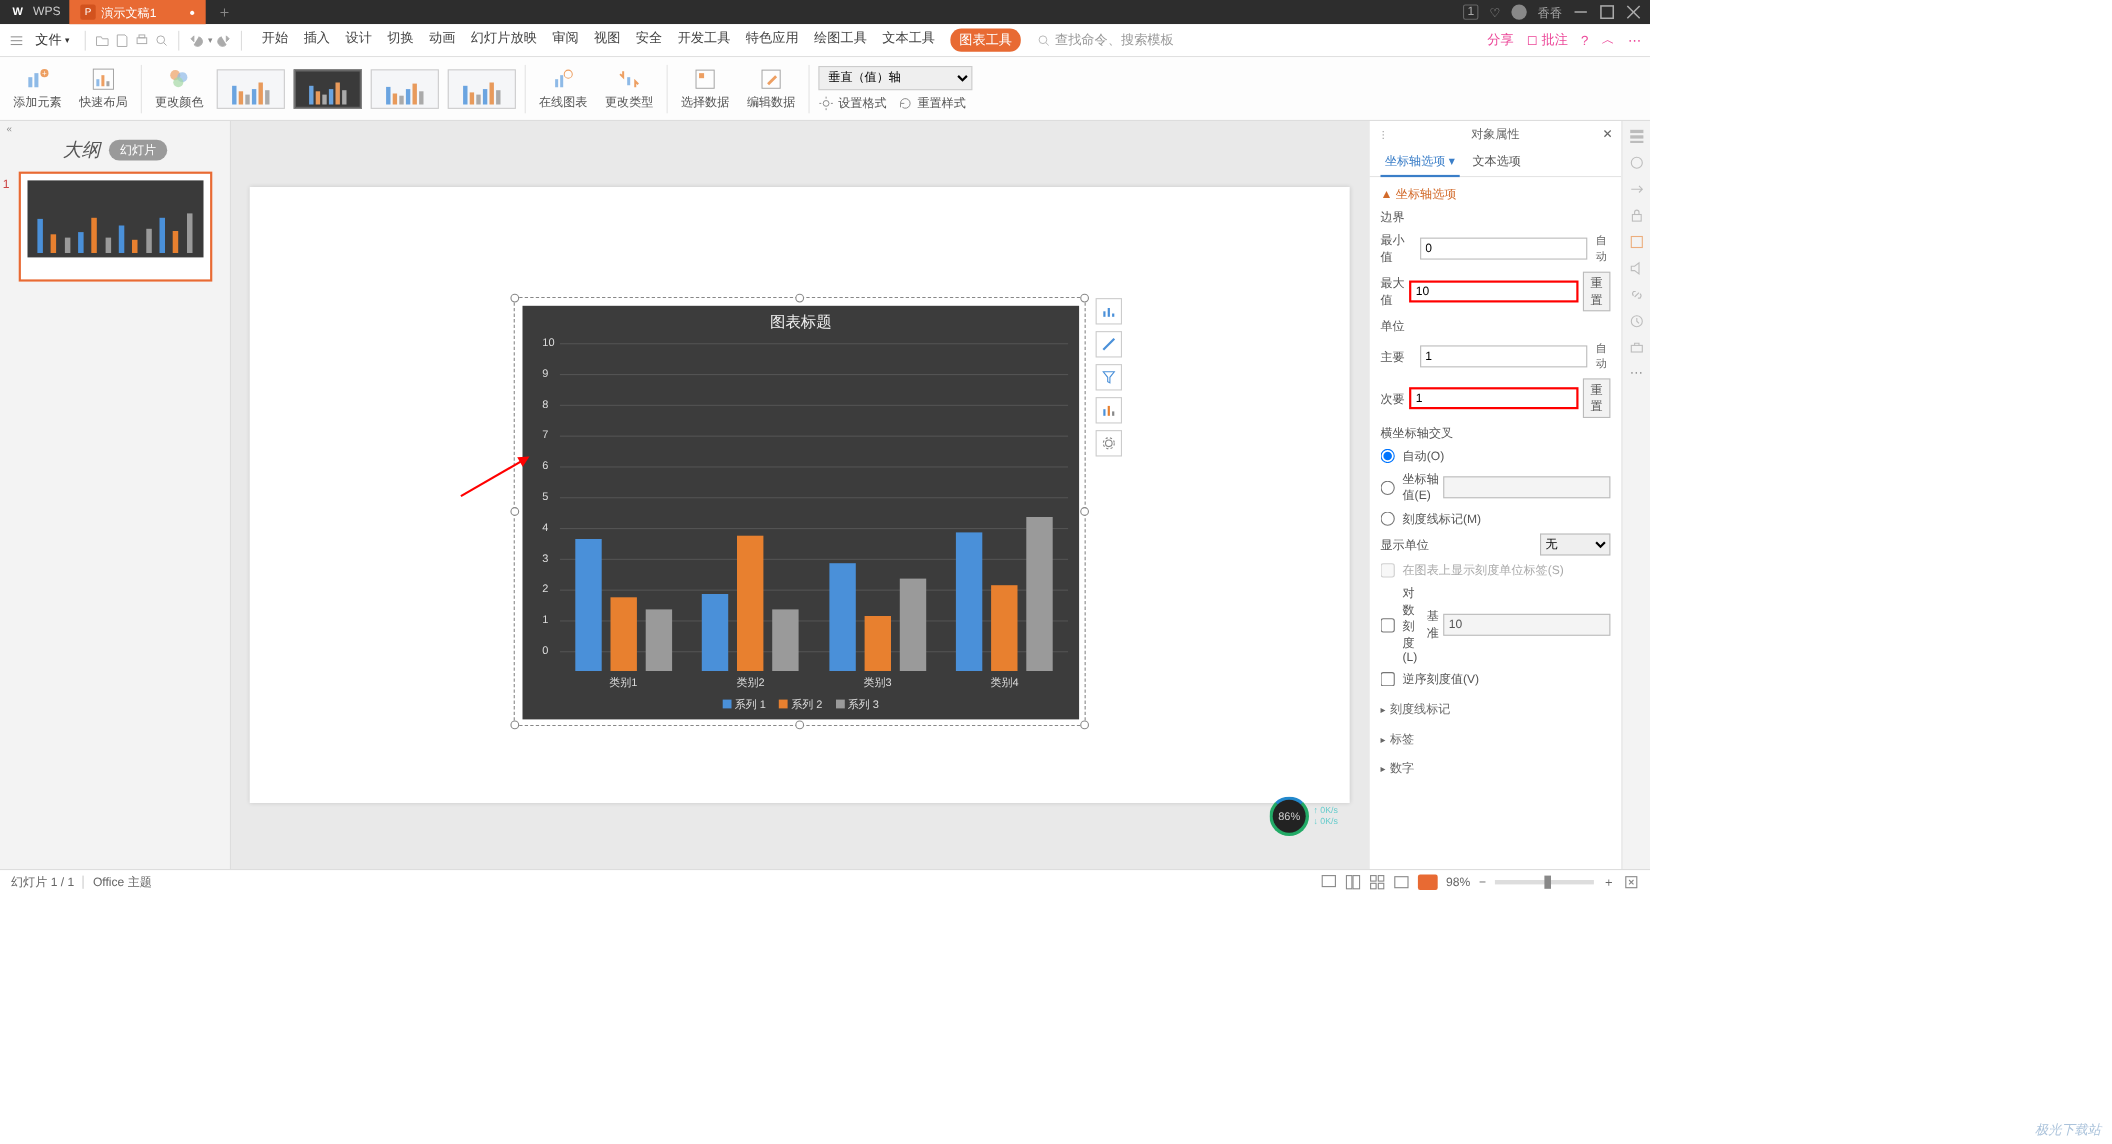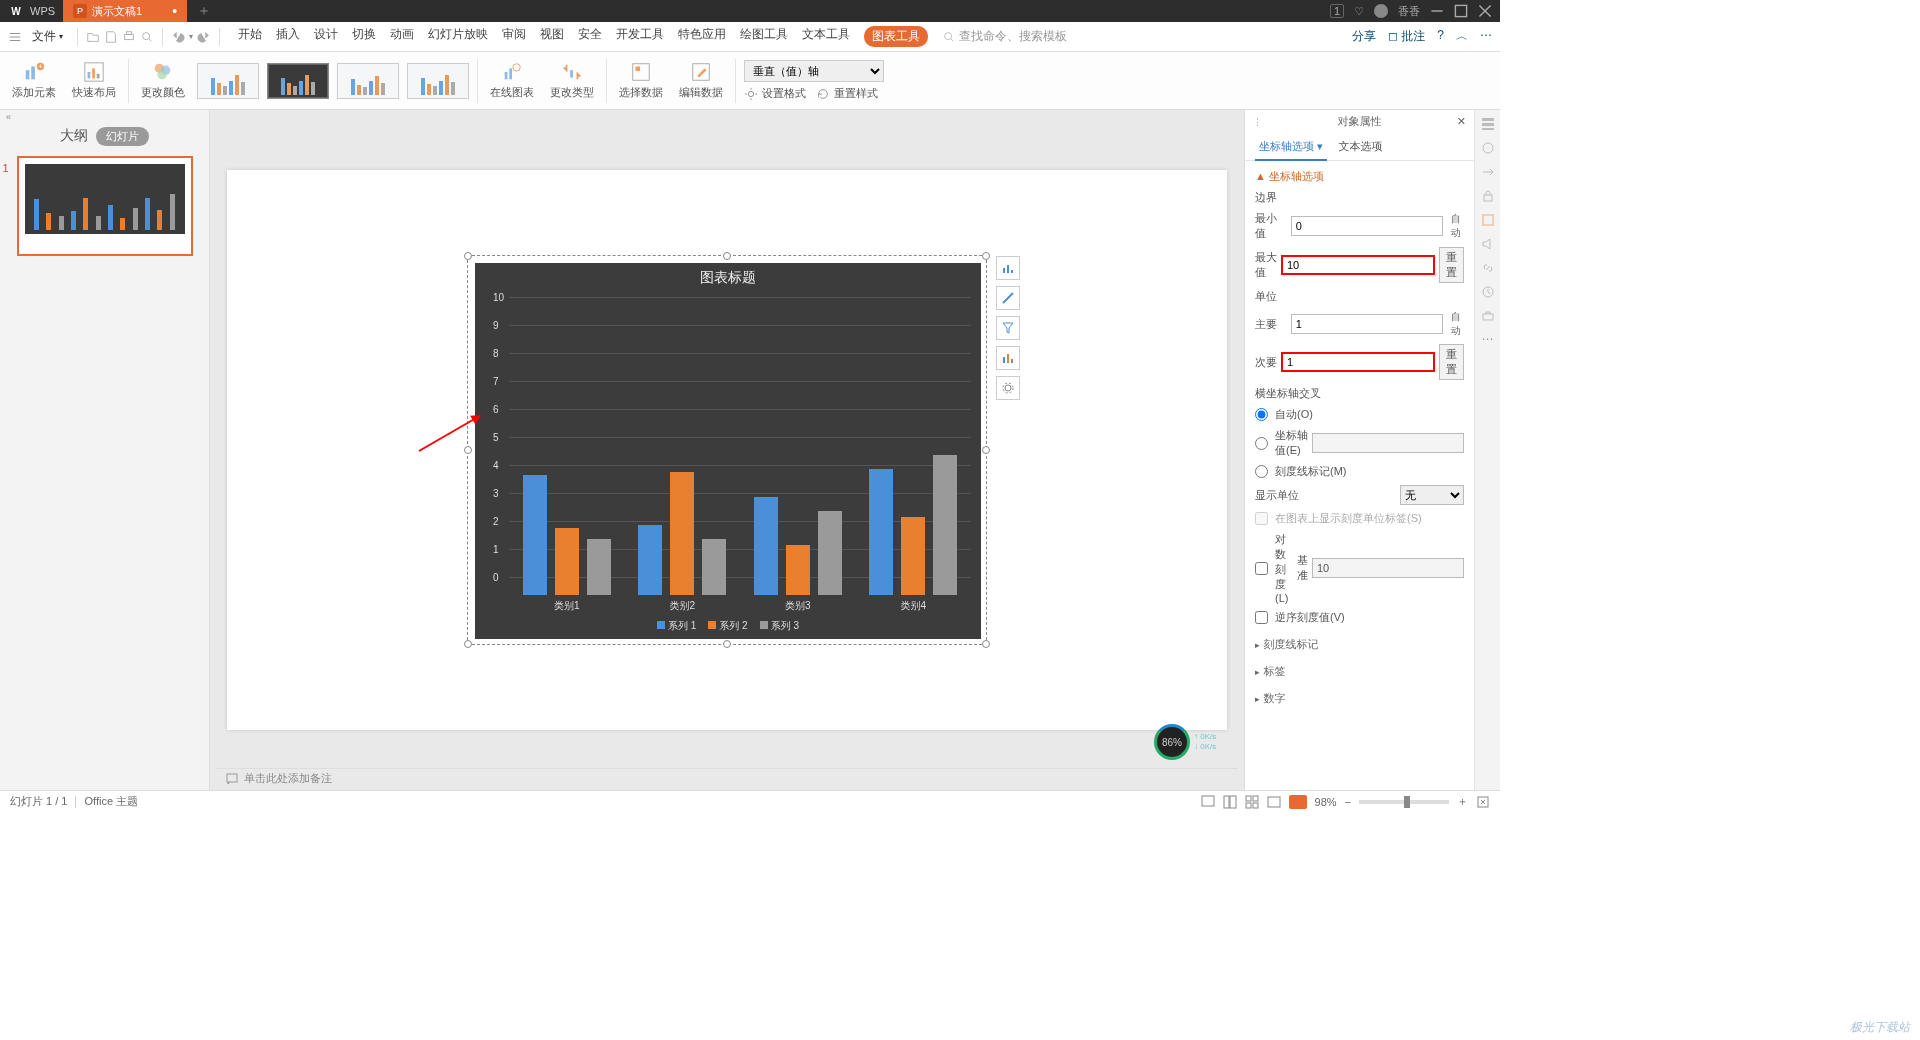--- a/index.html
+++ b/index.html
@@ -20,52 +20,52 @@
 
 
 .menubar { height:30px; border-bottom:1px solid #ddd; display:flex; align-items:center; padding:0 8px; gap:4px; background:#fff; }
 .menubar .file-btn { display:flex; align-items:center; gap:3px; padding:0 6px; }
 .qa-icon { width:14px; height:14px; opacity:.7; }
 .menubar .sep { width:1px; height:18px; background:#ddd; margin:0 4px; }
 .tabs { display:flex; gap:14px; margin-left:10px; font-size:12px; color:#444; }
 .tabs .tab { cursor:pointer; }
 .tabs .tab.active { color:#fff; background:#e86a33; padding:2px 8px; border-radius:10px; }
 .tabs .searchwrap { display:flex; align-items:center; color:#999; gap:3px; }
-.menubar .right { margin-left:auto; display:flex; gap:12px; color:#0c4a6e; }
+.menubar .right { margin-left:auto; display:flex; gap:12px; align-items:center; color:#ec4899; }
 
 
 .ribbon { height:58px; border-bottom:1px solid #ddd; display:flex; align-items:center; padding:0 8px; gap:8px; background:#fdfdfd; }
 .rb-group { display:flex; flex-direction:column; align-items:center; justify-content:center; font-size:11px; color:#555; gap:2px; padding:0 4px; }
 .rb-icon { width:22px; height:22px; opacity:.75; }
 .rb-sep { width:1px; height:44px; background:#e4e4e4; }
 .style-thumb { width:62px; height:36px; border:1px solid #ccc; background:#f5f6f8; display:flex; align-items:flex-end; justify-content:center; gap:2px; padding:3px; }
 .style-thumb.dark { background:#3a3a3a; border:1px solid #888; box-shadow:inset 0 0 0 1px #666; }
 .style-thumb span { width:4px; background:#6aa4e0; }
 .style-thumb span.o { background:#e89a5b; }
 .style-thumb span.g { background:#aaa; }
 .axis-select { width:140px; height:22px; border:1px solid #ccc; font-size:11px; padding:2px 4px; }
 .rb-mini { display:flex; align-items:center; gap:4px; font-size:11px; color:#555; }
 
 
 .main { display:flex; height:calc(100% - 22px - 30px - 58px - 22px); }
 
 
 .thumbpane { width:210px; background:#f3f3f3; border-right:1px solid #ddd; display:flex; flex-direction:column; }
 .thumb-tabs { height:28px; display:flex; align-items:center; justify-content:center; gap:8px; }
-.thumb-tabs .ot { font-size:14px; color:#555; }
+.thumb-tabs .ot { font-size:17px; color:#555;font-style:italic; }
 .thumb-tabs .pill { background:#9a9a9a; color:#fff; font-size:11px; padding:2px 10px; border-radius:10px; }
 .slide-thumb { margin:6px auto; border:2px solid #e86a33; width:176px; height:100px; background:#fff; padding:6px; position:relative; }
 .slide-num { position:absolute; left:-16px; top:4px; font-size:11px; color:#c44; }
 .mini-chart { width:100%; height:70px; background:#3a3a3a; display:flex; align-items:flex-end; justify-content:space-around; padding:4px 6px; position:relative; }
 .mini-chart .bar { width:5px; }
 
 
 .canvas-area { flex:1; background:#e9e9e9; display:flex; align-items:center; justify-content:center; position:relative; overflow:hidden; }
 .slide { width:1000px; height:560px; background:#fff; box-shadow:0 0 4px rgba(0,0,0,.15); display:flex; align-items:center; justify-content:center; position:relative; }
-.chart-sel { position:absolute; border:1px dashed #888; width:520px; height:390px; left:240px; top:85px; }
+.chart-sel { position:absolute; border:1px dashed #888; width:520px; height:390px; left:240px; top:100px; }
 .handle { position:absolute; width:8px; height:8px; background:#fff; border:1px solid #888; border-radius:50%; }
 .chart-box { width:506px; height:376px; background:#3c3c3c; margin:7px; position:relative; color:#eee; }
 .chart-title { text-align:center; font-size:14px; padding:6px 0; color:#f0f0f0; }
 .plot { position:absolute; left:34px; top:34px; right:10px; bottom:62px; }
 .grid-line { position:absolute; left:0; right:0; height:1px; background:rgba(255,255,255,.12); }
 .y-label { position:absolute; left:-16px; font-size:10px; color:#ddd; transform:translateY(-50%); }
 .cats { position:absolute; left:34px; right:10px; bottom:44px; display:flex; }
 .cat { flex:1; display:flex; align-items:flex-end; justify-content:center; gap:8px; height:280px; }
 .barv { width:24px; }
 .barv.b { background:#4a90d9; }
@@ -462,27 +462,20 @@
               <svg width="14" height="14" viewBox="0 0 14 14">
                 <circle cx="7" cy="7" r="3" fill="none" stroke="#888"></circle>
                 <circle cx="7" cy="7" r="5" fill="none" stroke="#888" stroke-dasharray="2"></circle>
               </svg>
             </div>
         </div>
       </div>
       <div class="red-arrow"></div>
     </div>
 
-    <div style="position:absolute;bottom:2px;left:6px;right:6px;" class="notesbar">
-      <svg width="12" height="12" viewBox="0 0 12 12">
-          <rect x="1" y="1" width="10" height="8" fill="none" stroke="#999"></rect>
-          <path d="M4 9l-2 2v-2" fill="none" stroke="#999"></path>
-        </svg>
-      <span>单击此处添加备注</span>
-    </div>
     <div class="perf">
       <div class="ring">
           <span>86%</span>
         </div>
       <div class="net">
           <div>↑ <span>0K/s</span></div>
           <div>↓ <span>0K/s</span></div>
         </div>
     </div>
   </div>

